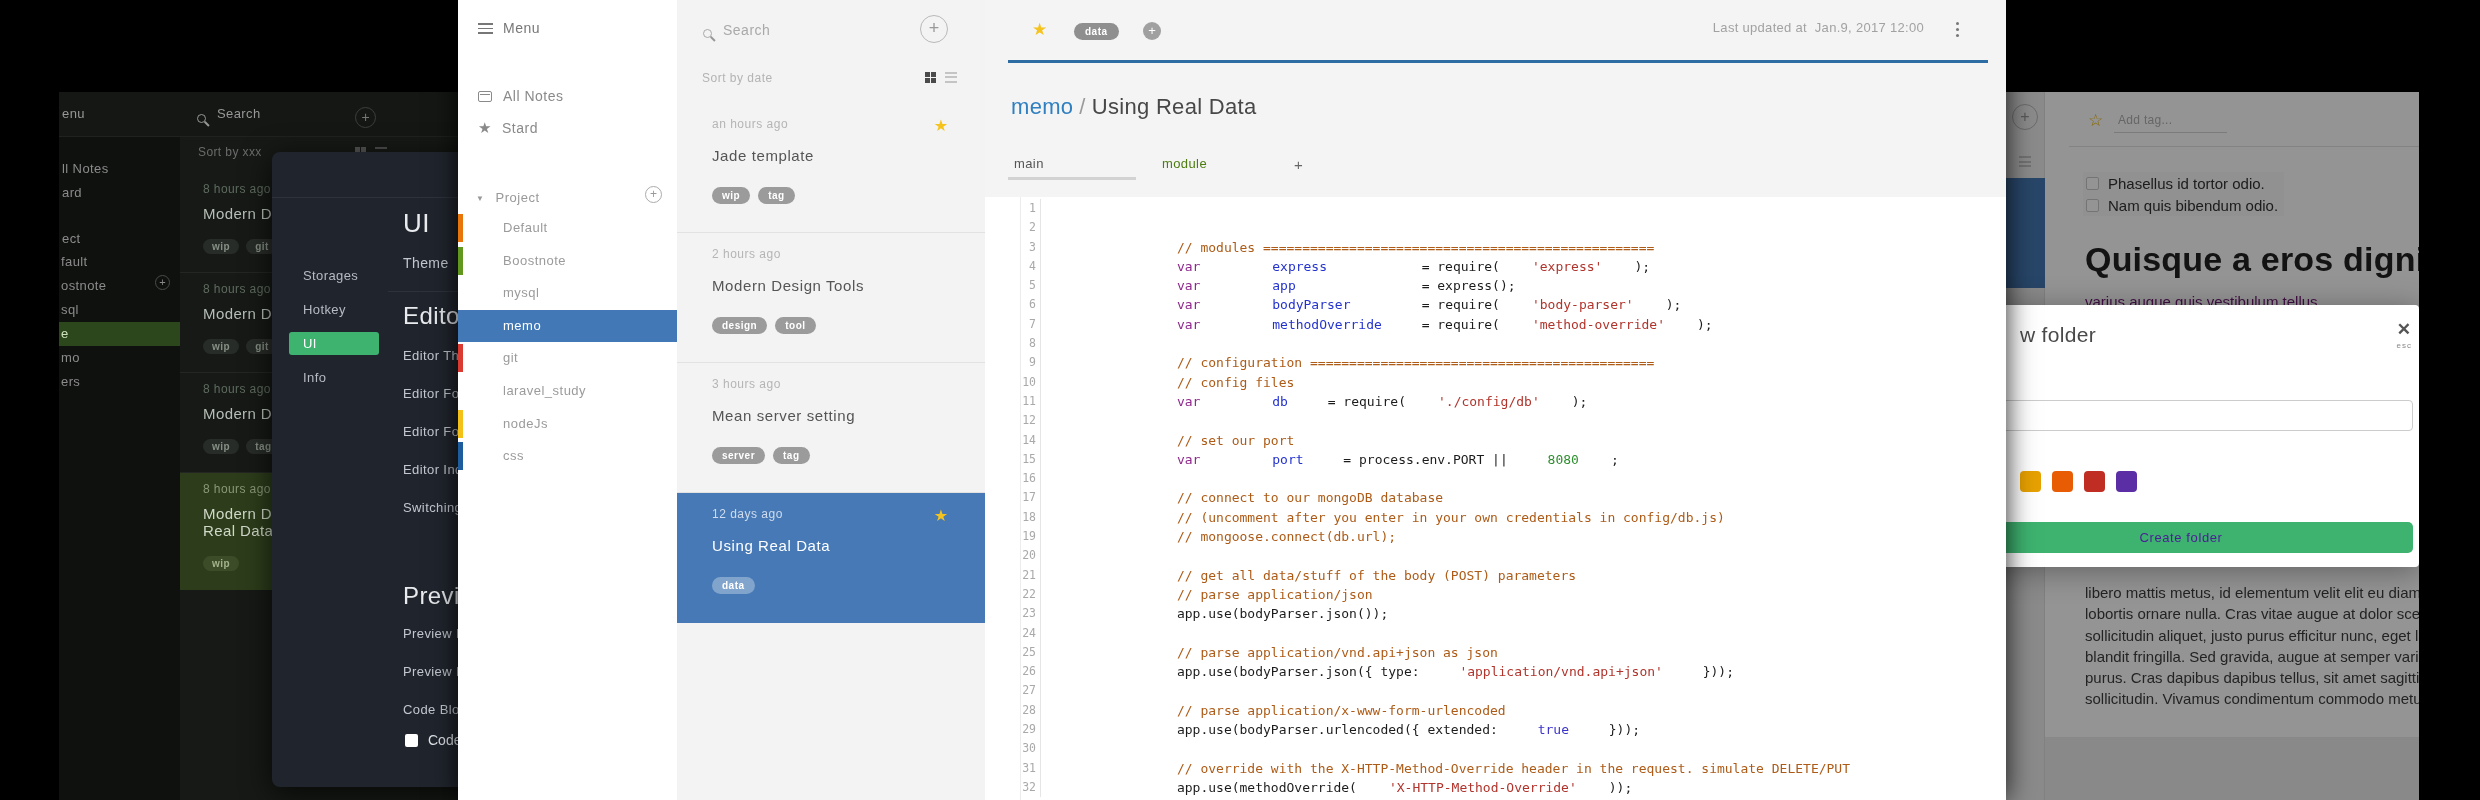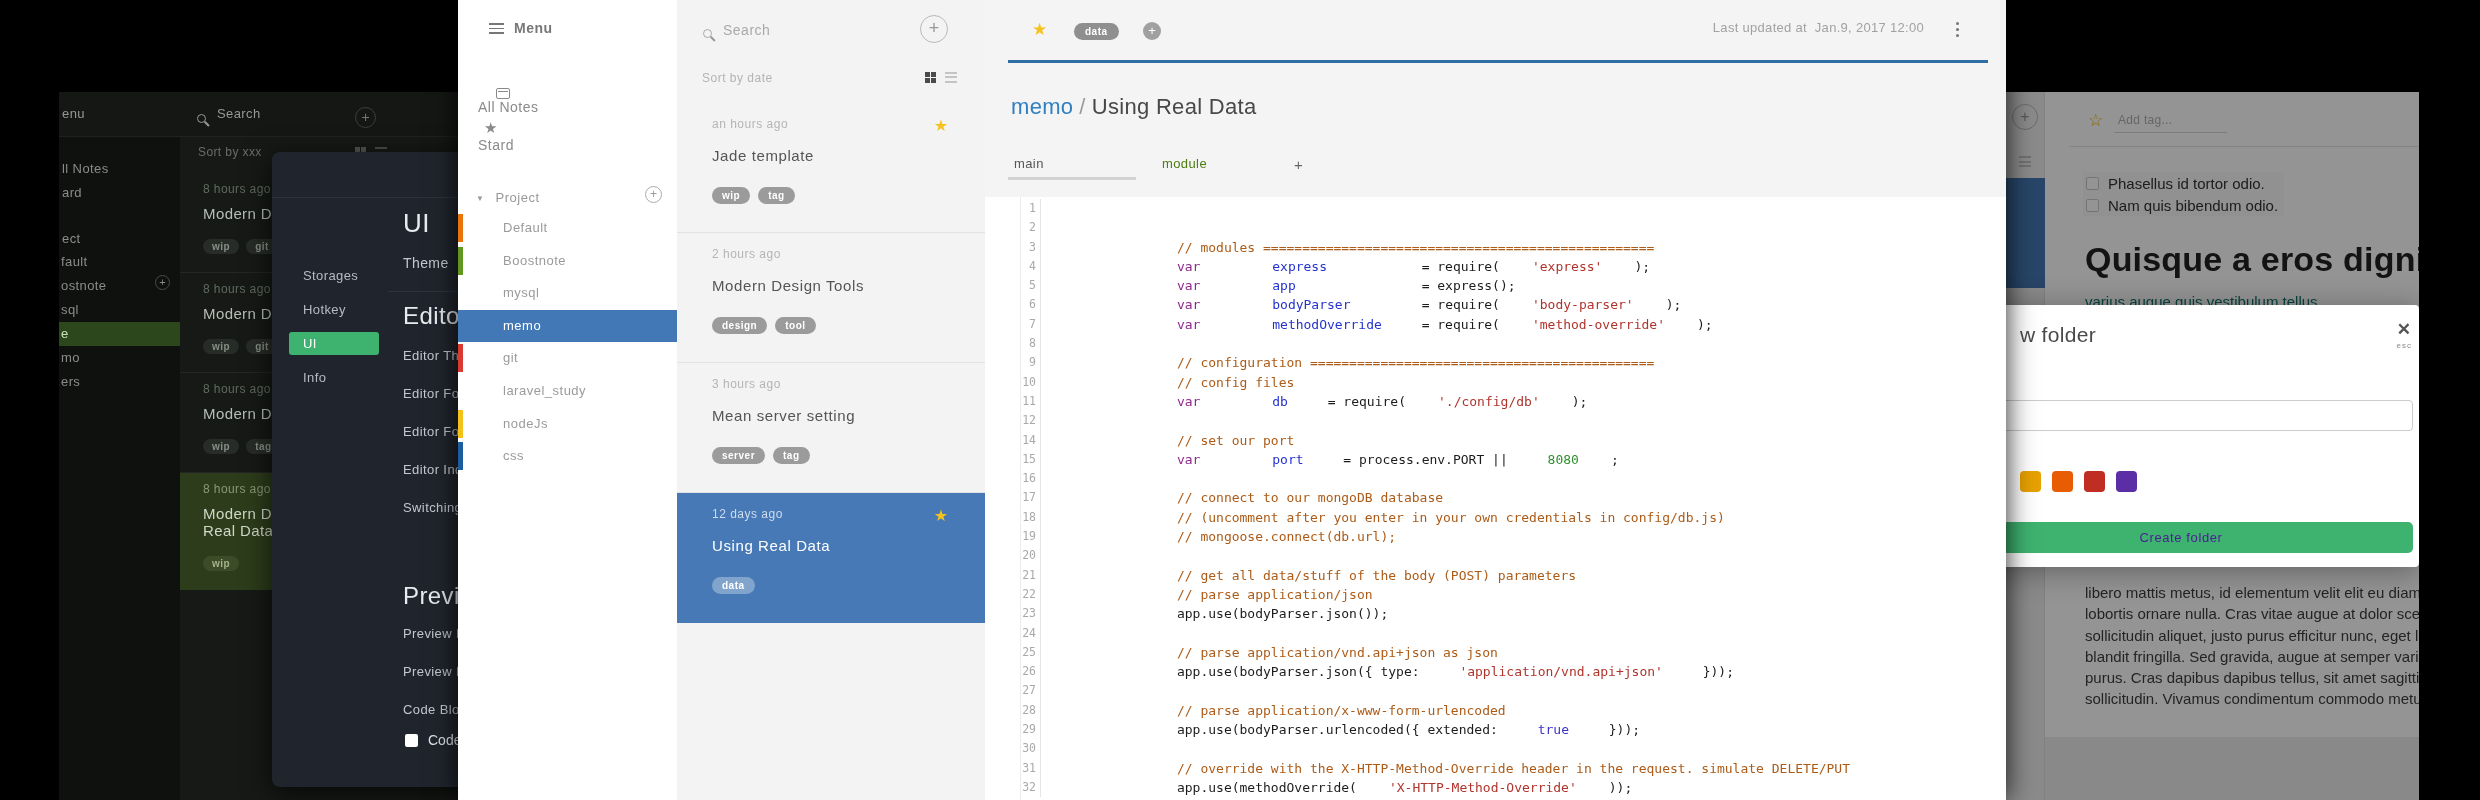--- a/index.html
+++ b/index.html
@@ -66,21 +66,21 @@
   #rw-editor{left:39px;top:0;right:0;bottom:0;background:#fff;}
   #rw-star{left:43px;top:18px;color:#e8b40c;font-size:17px;}
   #rw-addtag{left:73px;top:21px;font-size:12px;color:#b0b0b0;letter-spacing:.3px;}
   #rw-addtag-line{left:69px;top:40px;width:113px;border-top:1px solid #d5d5d5;}
   #rw-divider{left:24px;right:0;top:54px;border-top:1px solid #e2e2e2;}
   #rw-todos{left:38px;top:80px;}
   .todo-row{height:22px;background:#fafafa;padding:0 6px 0 3px;display:flex;align-items:center;}
   .todo-box{width:13px;height:13px;border:1px solid #c9c9c9;border-radius:2px;background:#fff;flex:none;}
   .todo-label{font-size:15px;color:#333;margin-left:9px;white-space:nowrap;}
   #rw-heading{left:40px;top:148px;font-size:34px;font-weight:bold;color:#222;white-space:nowrap;letter-spacing:.2px;}
-  #rw-partial{left:40px;top:201px;height:12px;overflow:hidden;font-size:15px;color:#0f766e;white-space:nowrap;}
+  #rw-partial{left:40px;top:201px;height:12px;overflow:hidden;font-size:15px;color:#701a75;white-space:nowrap;}
   #rw-para{left:40px;top:490px;font-size:15px;color:#3d3d3d;line-height:21.3px;}
   #rw-para div{white-space:nowrap;}
   #rw-bottom{left:0;right:0;top:645px;bottom:0;background:#ececec;}
   #rw-overlay{left:0;top:0;right:0;bottom:0;background:rgba(0,0,0,.42);z-index:5;}
 
   
   #folder-dialog{left:-81px;top:213px;width:494px;height:262px;background:#fff;border-radius:4px;z-index:6;
                  box-shadow:0 4px 30px rgba(0,0,0,.35);}
   #fd-title{left:95px;top:18px;font-size:21px;color:#4a4a4a;letter-spacing:.3px;}
   #fd-close{right:8px;top:14px;font-size:17px;color:#555;font-weight:bold;}
@@ -90,24 +90,24 @@
   #fd-swatches{left:95px;top:166px;display:flex;gap:11px;}
   .swatch{width:21px;height:21px;border-radius:4px;}
   #fd-btn{left:24px;right:6px;top:217px;height:31px;background:var(--green);border-radius:5px;color:#4c1d95;
           font-size:13px;letter-spacing:.6px;text-align:center;line-height:31px;}
 
   
   #front-win{left:458px;top:0;width:1548px;height:800px;background:#fff;z-index:40;overflow:hidden;
              box-shadow:0 0 26px rgba(0,0,0,.85);}
   
   #fw-sidebar{left:0;top:0;width:219px;height:800px;background:#fff;}
-  #fw-menu{left:31px;top:20px;display:flex;align-items:center;color:#777;font-weight:bold;}
+  #fw-menu{left:20px;top:20px;display:flex;align-items:center;color:#777;}
   .burger{width:15px;height:11px;background:repeating-linear-gradient(to bottom,#777 0 1.8px,transparent 1.8px 4.6px);margin-right:10px;}
   #fw-menu span{font-size:14px;letter-spacing:.5px;}
-  .fw-nav{left:20px;display:flex;align-items:center;color:#8a8a8a;font-size:14px;letter-spacing:.5px;flex-direction:column;}
+  .fw-nav{left:20px;display:flex;align-items:center;color:#8a8a8a;font-size:14px;letter-spacing:.5px;}
   .inbox-icon{width:14px;height:11px;border:1.5px solid #8a8a8a;border-radius:2px;margin-right:11px;position:relative;}
   .inbox-icon:before{content:'';position:absolute;left:1px;right:1px;top:2px;border-top:1.5px solid #8a8a8a;}
   .star-glyph{color:#8a8a8a;font-size:15px;margin-right:10px;}
   #fw-project{left:18px;top:190px;color:#999;font-size:13px;letter-spacing:.5px;}
   #fw-project .caret{font-size:8px;margin-right:7px;vertical-align:1px;}
   #fw-folder-plus{left:187px;top:186px;width:17px;height:17px;border:1px solid #ababab;color:#999;
                   font-size:12px;line-height:15px;}
   #fw-folders{left:0;top:212px;width:219px;}
   .fw-folder-row{position:relative;height:32.6px;line-height:32.6px;padding-left:45px;
                  font-size:13px;color:#9b9b9b;letter-spacing:.5px;}

